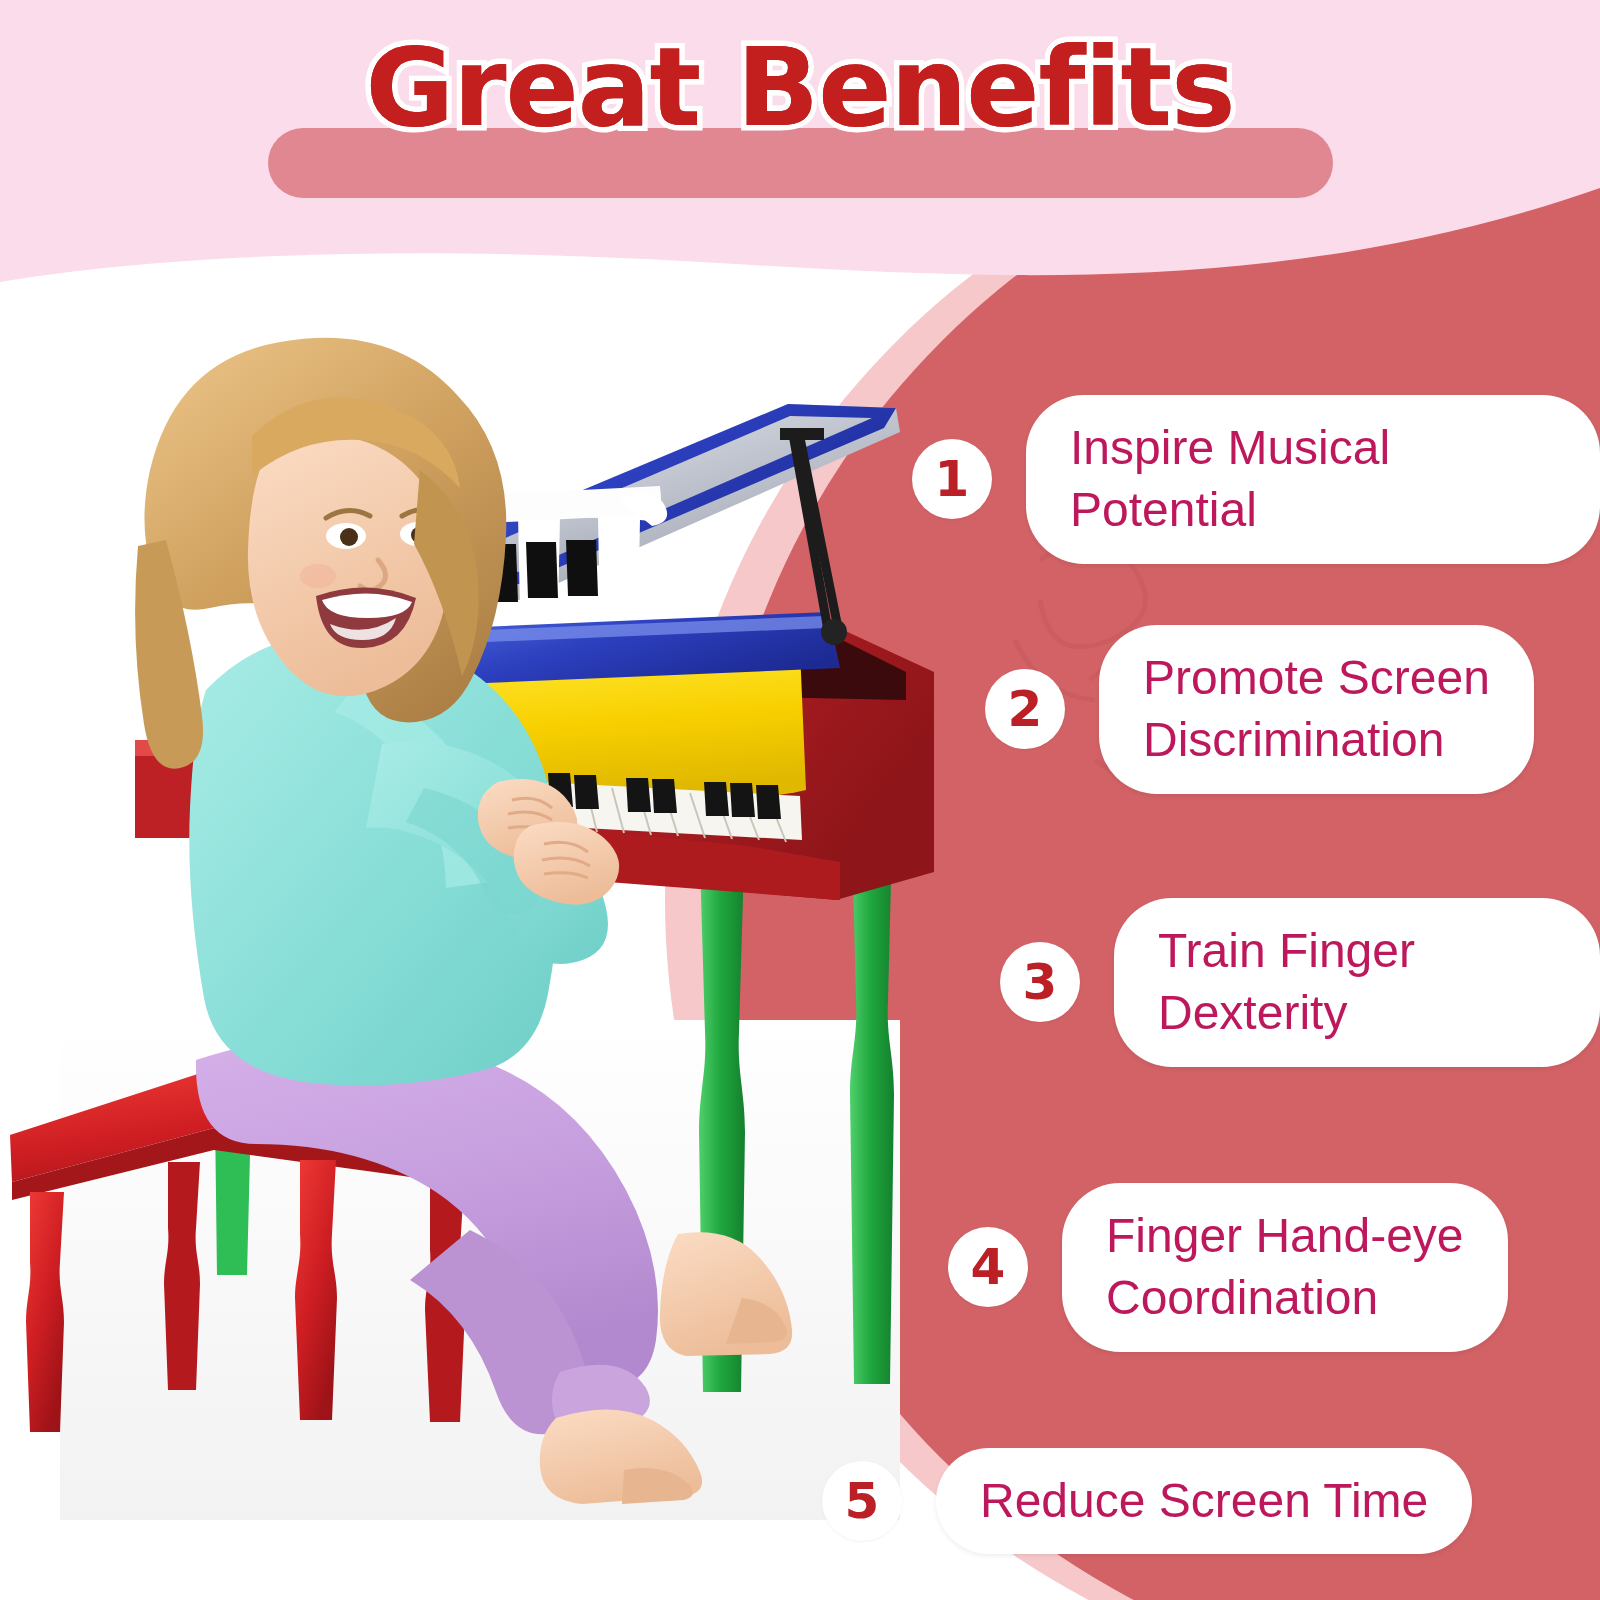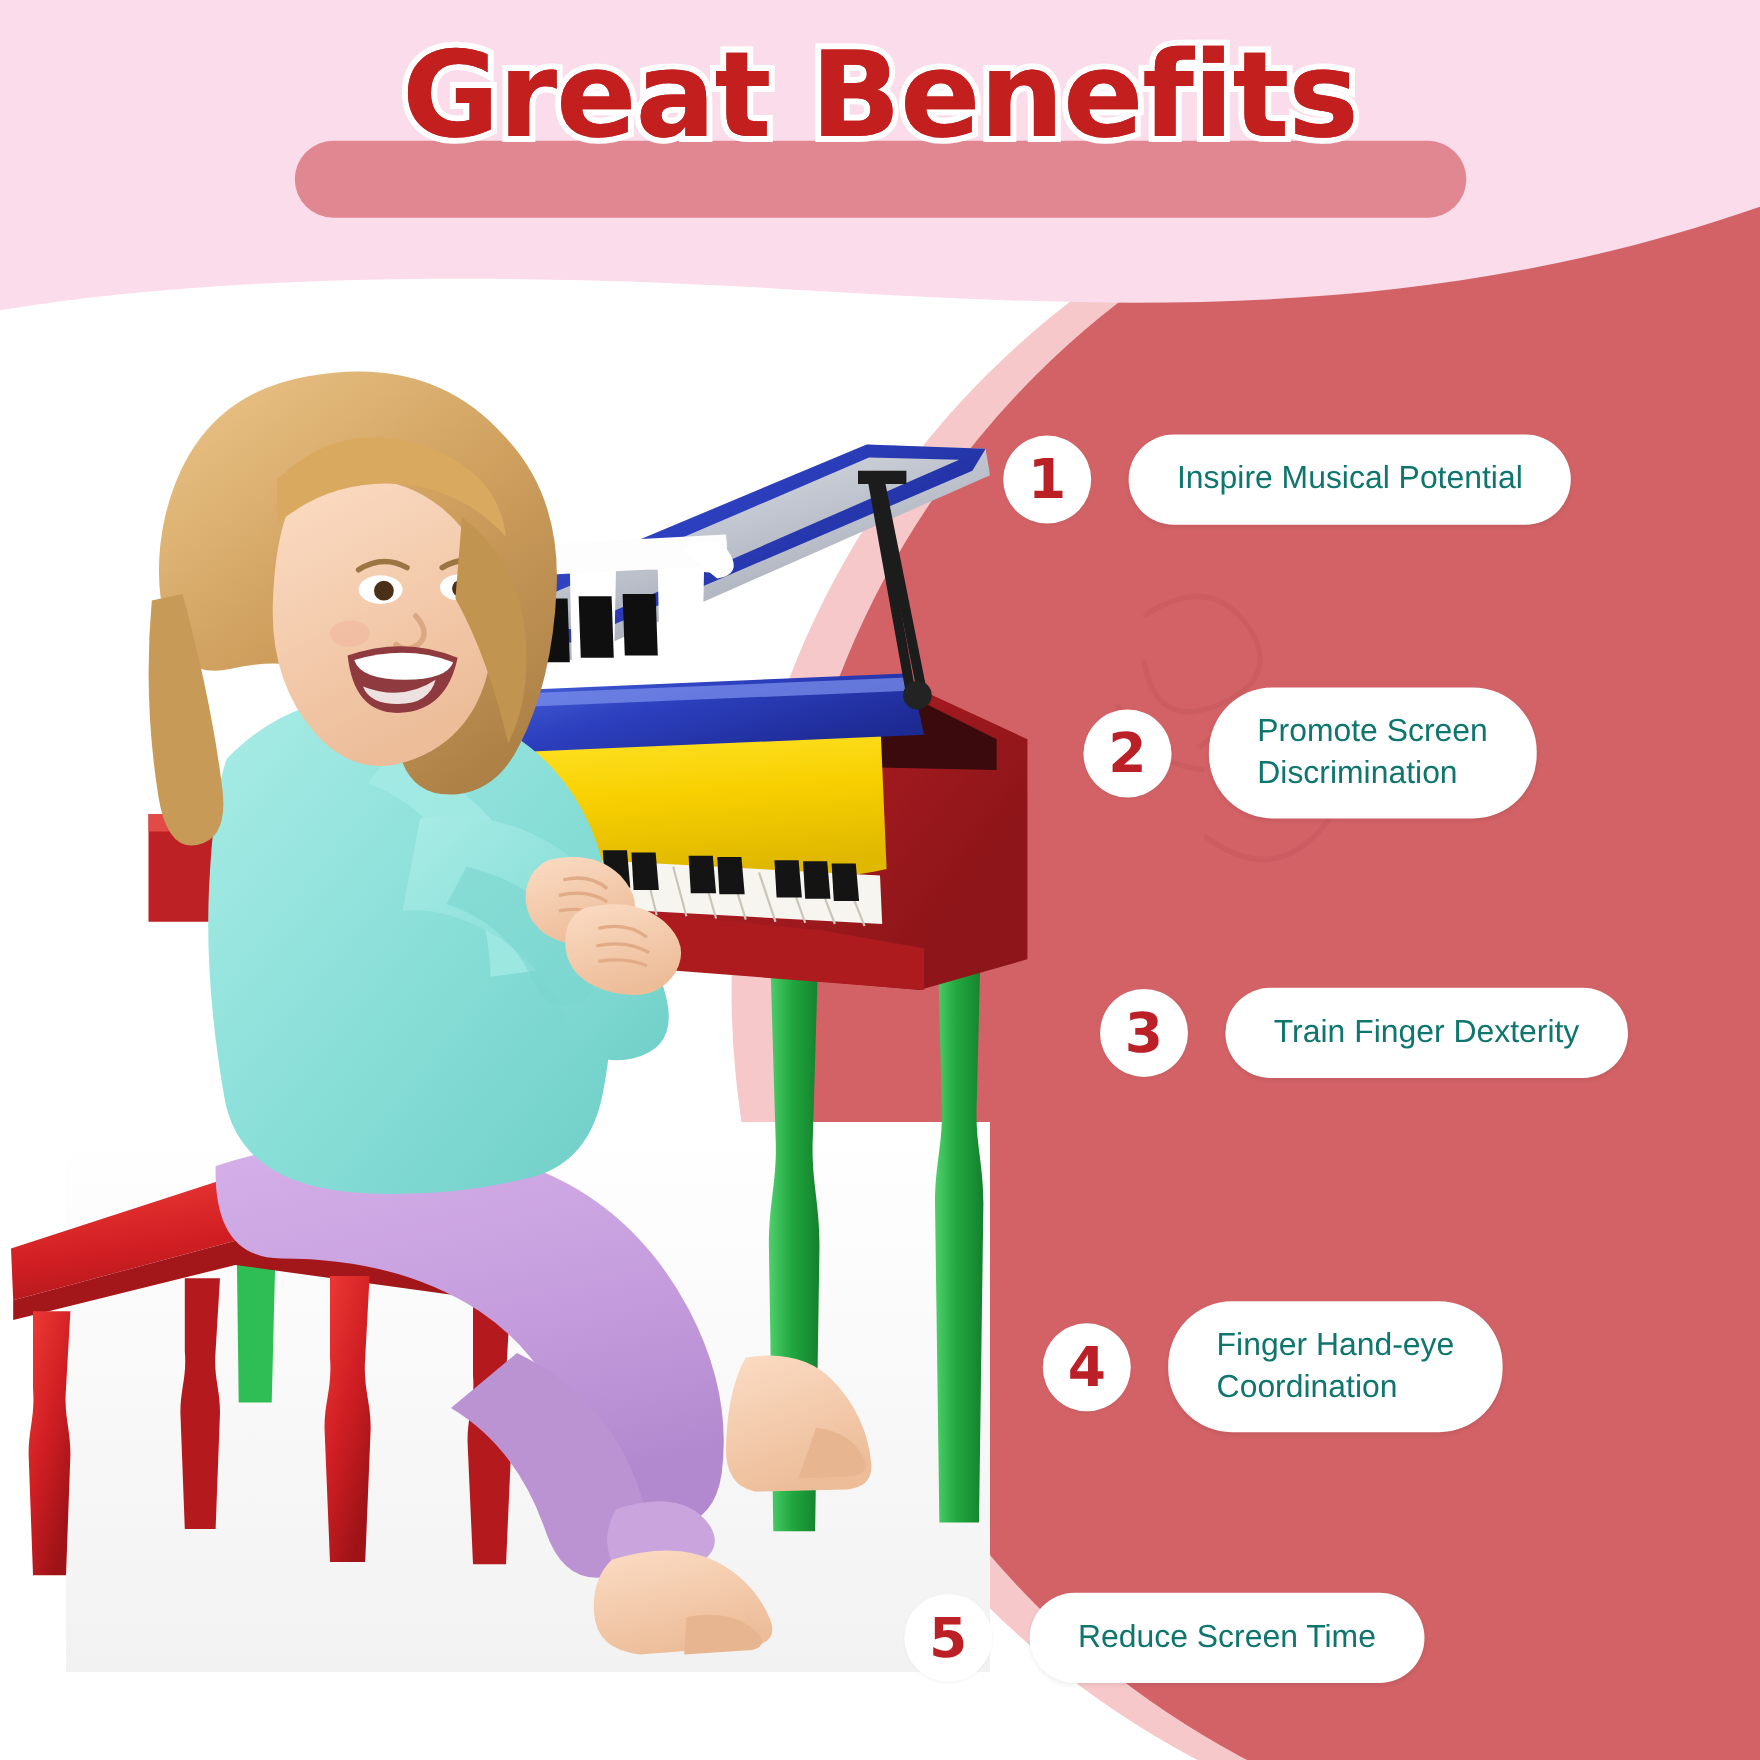--- a/index.html
+++ b/index.html
@@ -53,22 +53,22 @@
   .benefit-pill{
     margin-left:34px;
     background:#ffffff;
     border-radius:58px;
     padding:22px 44px;
     box-shadow:0 2px 5px rgba(0,0,0,.07);
     display:flex;align-items:center;
   }
   .benefit-pill span{
     font-family:"Liberation Sans", sans-serif;
-    font-size:29px;line-height:1.30;
-    color:#0f766e;
+    font-size:48px;line-height:1.30;
+    color:#be185d;
     white-space:pre-line;
     display:block;
   }
 
   .b1{left:912px;top:395px;}
   .b2{left:985px;top:625px;}
   .b3{left:1000px;top:898px;}
   .b4{left:948px;top:1183px;}
   .b5{left:822px;top:1448px;}
 </style>

